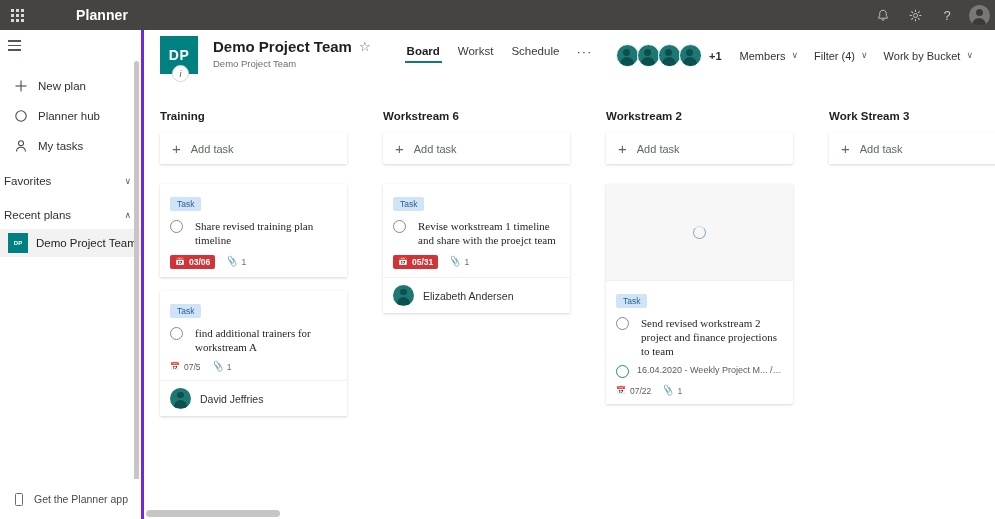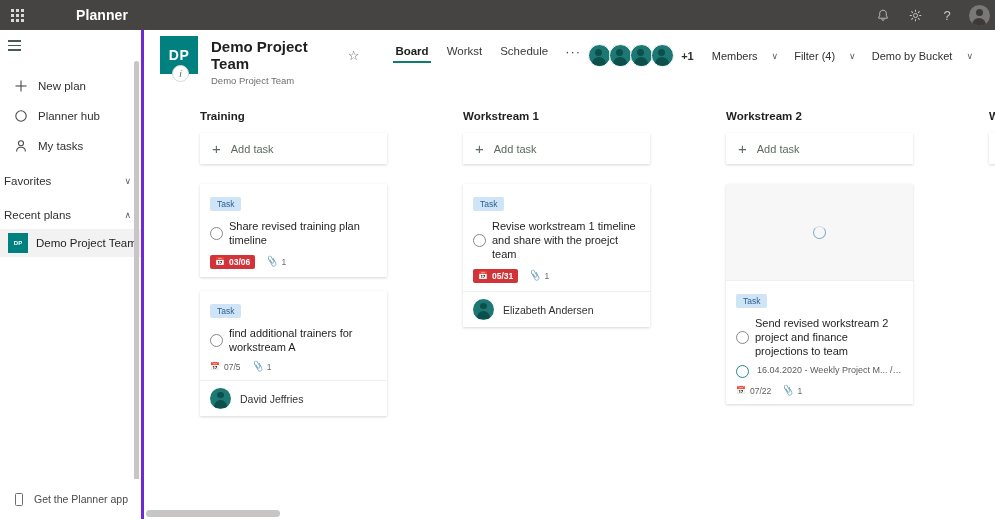--- a/index.html
+++ b/index.html
@@ -153,31 +153,31 @@
   .m-av::before {
     content: ""; position: absolute; width: 7px; height: 7px; border-radius: 50%;
     background: #0c4f4c; left: 6px; top: 3.5px;
   }
   .m-av::after {
     content: ""; position: absolute; width: 14px; height: 9px; border-radius: 7px 7px 0 0;
     background: #0c4f4c; left: 2.5px; top: 12px;
   }
   .plus-count { font-size: 11px; font-weight: bold; color: #323130; margin: 0 10px 0 9px; cursor: pointer; }
   .tb-btn {
-    display: flex; align-items: center; gap: 14px; font-size: 11px; color: #323130;
+    display: flex; gap: 6px; font-size: 11px; color: #323130;
     padding: 4px 8px; cursor: pointer; white-space: nowrap;
   }
 
   
   .board {
     position: absolute; left: 0; right: 0; top: 46px; bottom: 0;
     padding: 34px 0 0 16px; overflow: hidden;
   }
   .buckets { display: flex; gap: 36px; align-items: flex-start; }
-  .bucket { width: 187px; min-width: 187px; margin-left: 40px; }
+  .bucket { width: 187px; min-width: 187px; }
   .bucket-title {
     font-size: 11.5px; font-weight: bold; color: #201f1e; margin-bottom: 9px; height: 14px;
     cursor: pointer;
   }
   .add-task {
     height: 31px; background: #fff; box-shadow: 0 1.2px 2.5px rgba(0,0,0,.16);
     display: flex; align-items: center; padding-left: 12px; gap: 10px; cursor: pointer;
     font-size: 11px; color: #5b6b5e; margin-bottom: 20px;
   }
   .add-plus { font-size: 15px; color: #5b6b5e; font-weight: 300; line-height: 1; }
@@ -192,21 +192,21 @@
   }
   .spinner {
     width: 13px; height: 13px; border-radius: 50%; border: 1.6px solid #7aa8c4;
     border-top-color: #cfe0ea;
   }
   .card-body { padding: 9px 10px 8px 10px; }
   .chip {
     display: inline-block; background: #cfe4f7; color: #2b5f8f; font-size: 8.5px;
     padding: 2px 7px; border-radius: 2px; margin-bottom: 8px; cursor: pointer;
   }
-  .task-row { display: flex; align-items: center; gap: 6px; }
+  .task-row { display: flex; align-items: flex-start; gap: 12px; font-family: Liberation Serif, serif; }
   .checkbox {
     width: 13px; height: 13px; min-width: 13px; border-radius: 50%; border: 1.3px solid #8a8886;
     margin-top: 1px; cursor: pointer; background: #fff;
   }
   .checkbox.teal { border-color: #1d8a8a; }
   .task-text { font-size: 11px; color: #201f1e; line-height: 14px; }
   .sub-row { display: flex; align-items: flex-start; gap: 8px; margin-top: 6px; }
   .sub-text {
     font-size: 9px; color: #5b5b5b; line-height: 13px; white-space: nowrap;
     overflow: hidden; text-overflow: ellipsis; max-width: 152px;
@@ -400,21 +400,21 @@
         <div class="plus-count">+1</div>
         <div class="tb-btn">
           <span>Members</span>
           <span class="chev">∨</span>
         </div>
         <div class="tb-btn">
           <span>Filter (4)</span>
           <span class="chev">∨</span>
         </div>
         <div class="tb-btn">
-          <span>Demo by Bucket</span>
+          <span>Work by Bucket</span>
           <span class="chev">∨</span>
         </div>
       </div>
     </div>
 
     <div class="board">
       <div class="buckets">
 
         <div class="bucket">
           <div class="bucket-title">Training</div>
@@ -462,21 +462,21 @@
               </div>
             </div>
             <div class="card-footer">
               <span class="c-av"></span>
               <span class="c-name">David Jeffries</span>
             </div>
           </div>
         </div>
 
         <div class="bucket">
-          <div class="bucket-title">Workstream 1</div>
+          <div class="bucket-title">Workstream 6</div>
           <div class="add-task">
             <span class="add-plus">+</span>
             <span>Add task</span>
           </div>
 
           <div class="card">
             <div class="card-body">
               <span class="chip">Task</span>
               <div class="task-row">
                 <span class="checkbox"></span>

